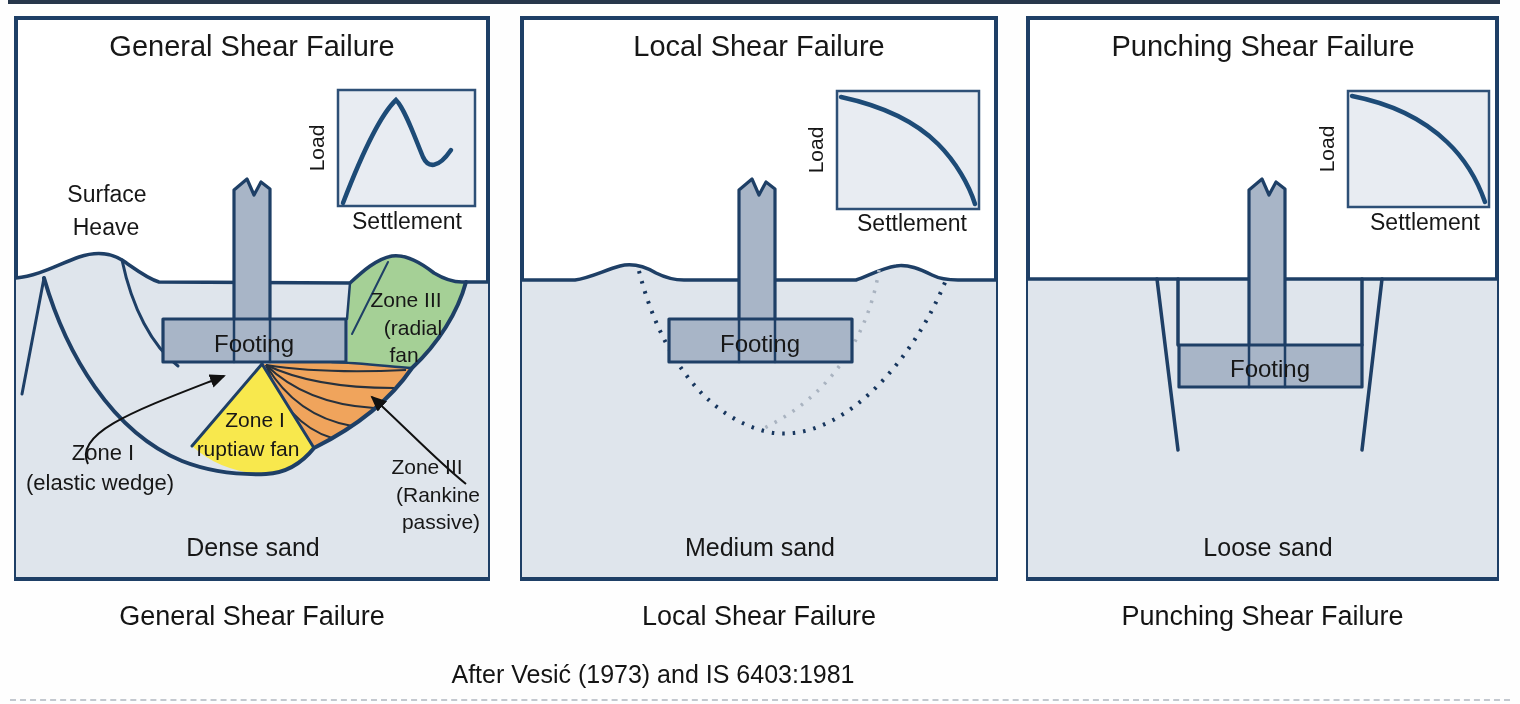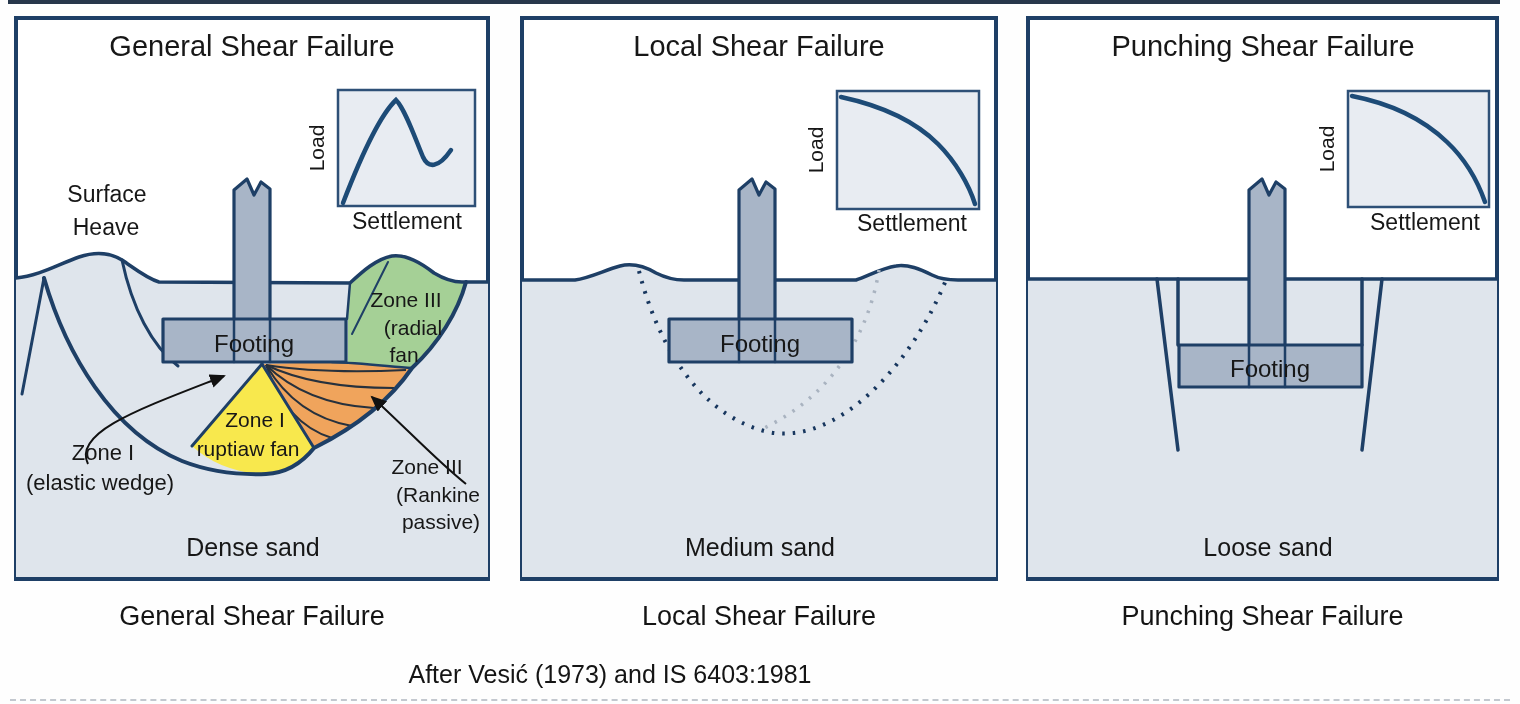--- a/index.html
+++ b/index.html
@@ -5,21 +5,21 @@
   html,body{margin:0;padding:0;background:#ffffff;}
   .page{position:relative;width:1520px;height:704px;background:#fefefe;overflow:hidden;
         font-family:"Liberation Sans", sans-serif;}
   .top-strip{position:absolute;left:8px;top:0;width:1492px;height:4px;background:#27374b;}
   .bottom-strip{position:absolute;left:10px;top:699px;width:1500px;height:0;
         border-top:2px dashed #c3c8cf;}
   .panel{position:absolute;top:16px;}
   .panel svg{display:block;}
   .caption{position:absolute;top:601px;text-align:center;font-size:27px;color:#141414;}
   .attribution{position:absolute;top:660px;left:0;width:1220px;text-align:center;
-        font-size:25px;color:#141414;}
+        font-size:25px;color:#141414;padding-left:43px;}
 
   
   svg text{font-family:"Liberation Sans", sans-serif;fill:#171717;text-anchor:middle;}
   .t-title{font-size:29px;}
   .t-label{font-size:21px;}
   .t-soil{font-size:25px;}
   .t-foot{font-size:24px;}
   .t-axis{font-size:21px;}
   .t-axisx{font-size:23px;}
   .panel-frame{fill:#ffffff;stroke:#1e3f66;stroke-width:4;}

